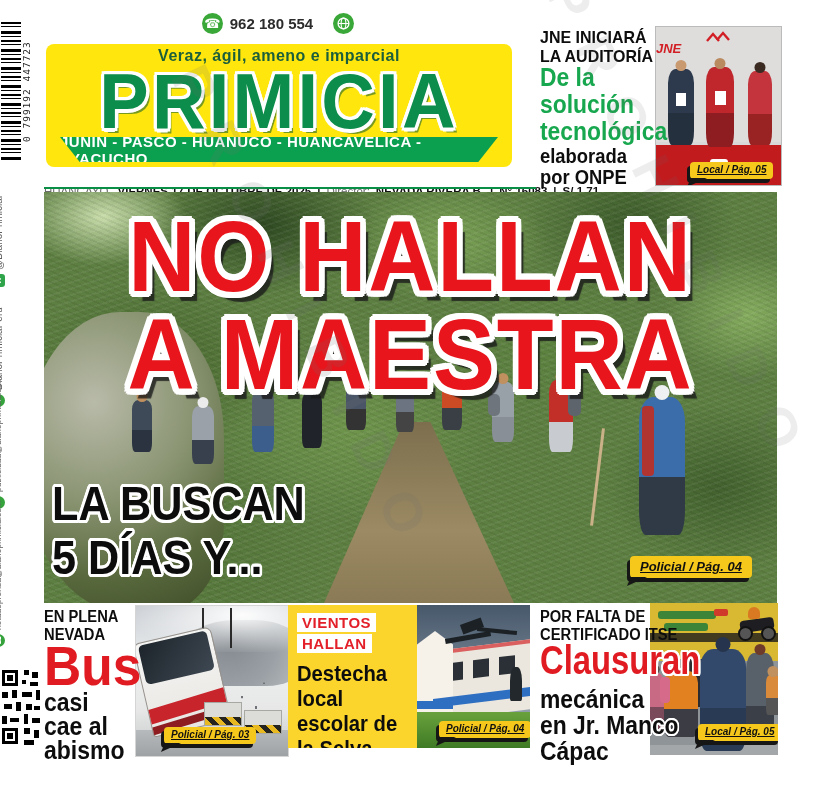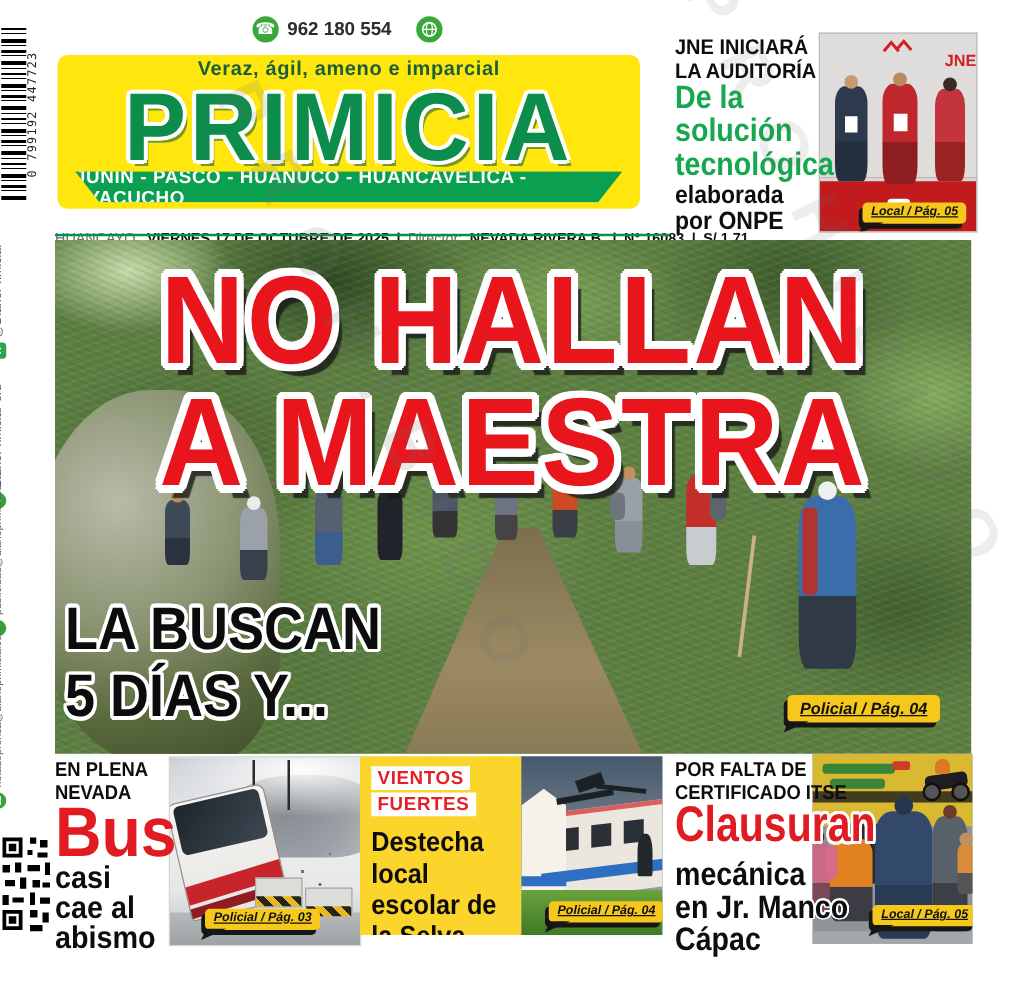--- a/index.html
+++ b/index.html
@@ -71,21 +71,21 @@
     .06em .03em 0 #fff,-.06em .03em 0 #fff,.06em -.03em 0 #fff,-.06em -.03em 0 #fff,
     .03em .06em 0 #fff,-.03em .06em 0 #fff,.03em -.06em 0 #fff,-.03em -.06em 0 #fff;}
   
   .jne-kicker{left:540px;top:28px;font-size:17px;line-height:19px;font-weight:bold;color:#0d0d0d;
     transform:scaleX(.94);transform-origin:0 0;}
   .jne-green{left:540px;top:64px;font-size:26px;line-height:27px;font-weight:bold;color:#17a74e;
     transform:scaleX(.88);transform-origin:0 0;white-space:nowrap;z-index:5;}
   .jne-tail{left:540px;top:146px;font-size:20px;line-height:21px;font-weight:bold;color:#0d0d0d;
     transform:scaleX(.92);transform-origin:0 0;}
   .jne-photo{left:655px;top:26px;width:125px;height:158px;background:#dedddb;border:1px solid #bbb;overflow:hidden;}
-  .jne-logo{left:0;right:0;top:4px;text-align:right;color:#d21f26;font-weight:bold;font-size:13px;line-height:12px;}
+  .jne-logo{left:0;right:0;top:4px;text-align:left;color:#d21f26;font-weight:bold;font-size:13px;line-height:12px;font-style:italic;}
   .jne-chev{display:block;margin:0 auto;}
   .jne-table{left:0;right:0;bottom:0;height:40px;background:#c11b1e;border-top:3px solid #d8d8d8;}
   .jne-emblem{left:50%;bottom:12px;width:18px;height:14px;margin-left:-9px;background:#fff;border-radius:3px;}
   .jne-emblem::after{content:"";position:absolute;left:6px;top:4px;width:6px;height:6px;border-radius:50%;background:#c11b1e;}
   
   .fig{position:absolute;background:linear-gradient(to bottom,var(--b,#666) 0 58%,var(--l,#333) 58% 100%);
     border-radius:30% 30% 14% 14%/18%;z-index:3;}
   .fig::before{content:"";position:absolute;top:-9px;left:50%;transform:translateX(-50%);
     width:11px;height:11px;border-radius:50%;background:var(--s,#c0905f);}
   .fig.bighead::before{width:15px;height:15px;top:-12px;}
@@ -350,21 +350,21 @@
     <div class="abs bus-stripe2"></div>
   </div>
   <div class="abs barrier" style="right:6px;"></div>
   <div class="abs barrier" style="right:46px;bottom:30px;"></div>
   <div class="badge sm" style="left:28px;bottom:12px;">Policial / Pág. 03</div>
 </div>
 
 <div class="abs school-panel">
   <div class="abs" style="left:9px;top:8px;text-decoration:underline;">
     <span class="chip">VIENTOS</span><br>
-    <span class="chip">FUERTES</span>
+    <span class="chip">HALLAN</span>
   </div>
   <div class="abs school-h" style="left:9px;top:56px;">
     <div>Destecha</div>
     <div>local</div>
     <div>escolar de</div>
     <div>la Selva</div>
   </div>
 </div>
 <div class="abs school-photo">
   <div class="abs sch-side">

